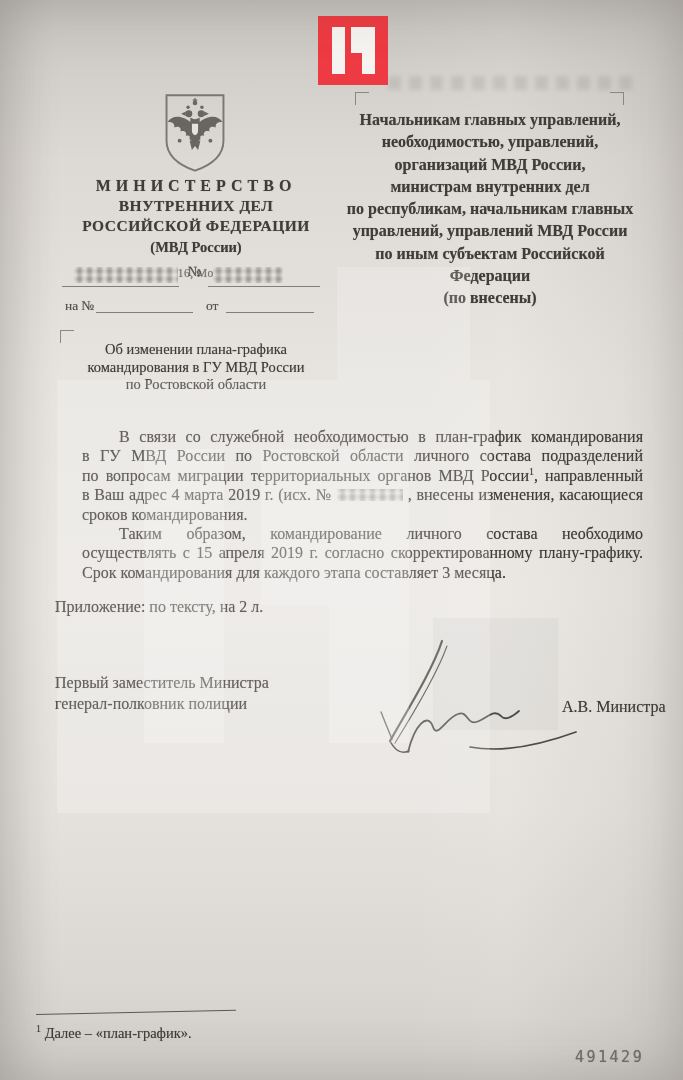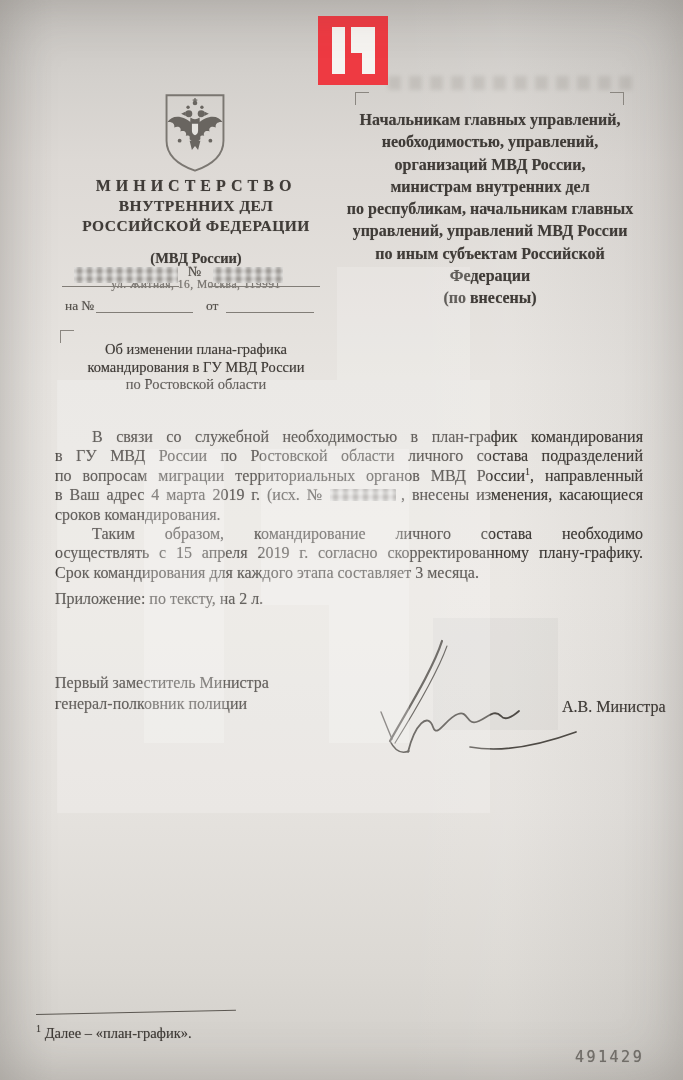--- a/index.html
+++ b/index.html
@@ -16,21 +16,21 @@
   
   .logo{position:absolute;left:318px;top:16px;width:70px;height:69px;}
 
   
   .emblem{position:absolute;left:156px;top:93px;width:78px;height:80px;opacity:.85;}
 
   
   .letterhead{position:absolute;left:45px;top:176px;width:302px;text-align:center;font-weight:bold;}
   .lh1{font-size:16px;letter-spacing:5px;line-height:20px;}
   .lh2,.lh3{font-size:15.5px;letter-spacing:.5px;line-height:20px;}
-  .lh4{font-size:14.5px;line-height:20px;margin-top:12px;}
+  .lh4{font-size:14.5px;line-height:20px;margin-top:1px;}
   .lh-addr{font-size:11.5px;font-weight:normal;color:#7b7772;letter-spacing:.5px;margin-top:10px;}
 
   
   .uline{position:absolute;height:0;border-bottom:1.2px solid #817d77;}
   .ref-label{position:absolute;font-size:13.5px;color:#55514c;}
   .redact{background:#bdb9b4;position:absolute;border-radius:1px;overflow:hidden;}
   .redact::before{content:"";position:absolute;inset:-2px;
     background:repeating-linear-gradient(90deg,rgba(255,255,255,.4) 0 5px,rgba(0,0,0,.10) 5px 10px),
                repeating-linear-gradient(0deg,rgba(255,255,255,.3) 0 4px,rgba(0,0,0,.07) 4px 8px);
     filter:blur(1.3px);}
@@ -44,25 +44,25 @@
   
   .addressee{position:absolute;left:342px;top:109px;width:296px;text-align:center;
     font-weight:bold;font-size:16px;line-height:22.3px;}
 
   
   .subject{position:absolute;left:60px;top:341px;width:272px;text-align:center;
     font-weight:normal;font-size:14.5px;line-height:17.6px;}
 
   
   .body-text{position:absolute;left:55px;top:427px;width:588px;font-size:16px;line-height:19.4px;}
-  .bline{text-align:justify;text-align-last:justify;}
+  .bline{text-align:justify;text-align-last:justify;margin-left:27px;}
   .bline.last{text-align-last:left;}
   .bline.indent{padding-left:37px;}
   sup{font-size:10px;line-height:0;vertical-align:super;}
-  .attachment{margin-top:7px;}
+  .attachment{margin-top:15px;}
 
   
   .sig-title{position:absolute;left:55px;top:672px;font-size:16px;line-height:21px;}
   .sig-name{position:absolute;left:562px;top:698px;font-size:16px;}
   .signature-svg{position:absolute;left:373px;top:624px;width:212px;height:152px;}
 
   
   .footnote-rule{position:absolute;left:36px;top:1014px;width:200px;border-top:1.5px solid #5b5751;
     transform:rotate(-1.2deg);transform-origin:left center;}
   .footnote{position:absolute;left:36px;top:1025px;font-size:14.5px;}

